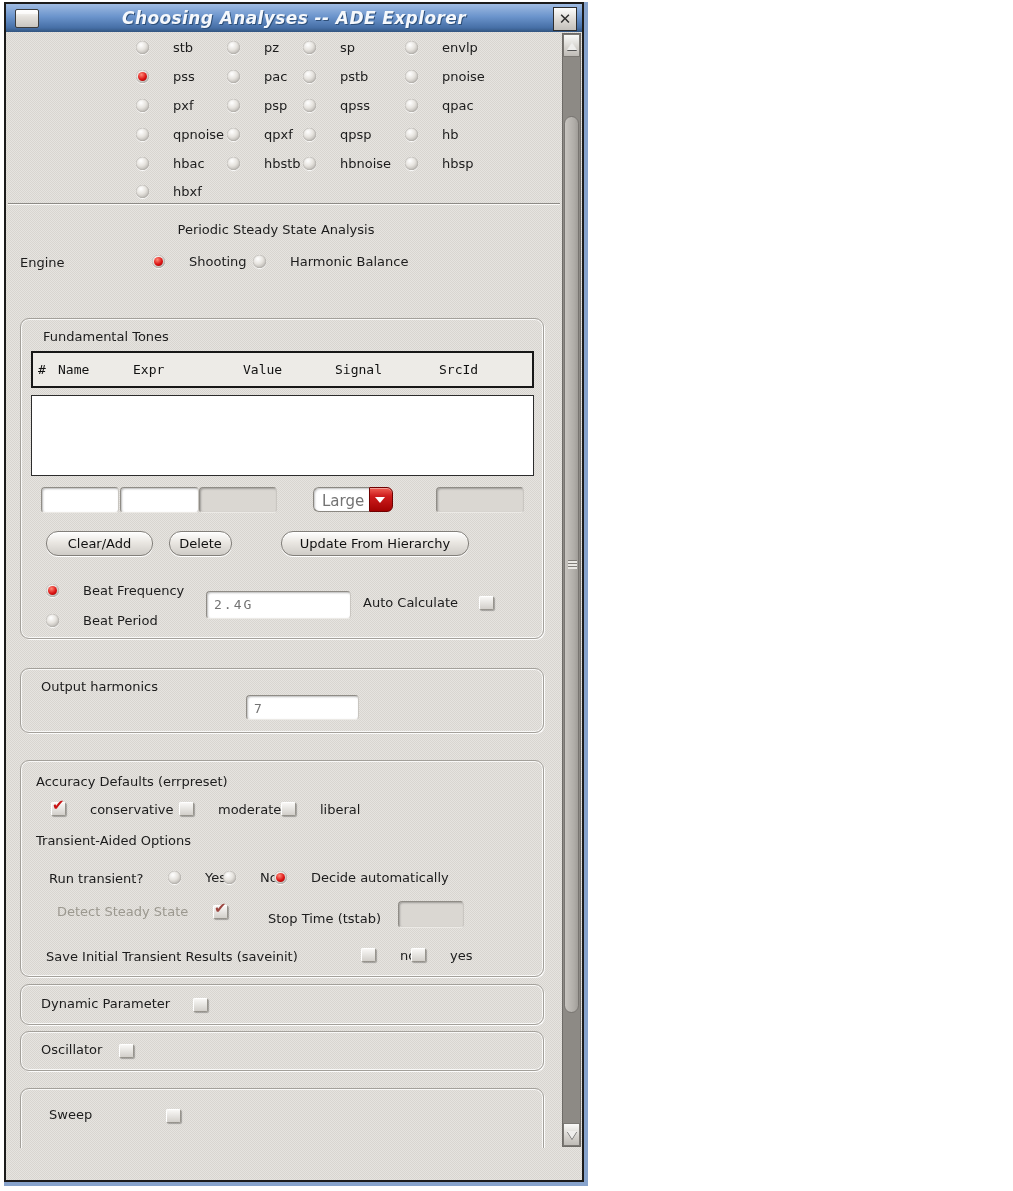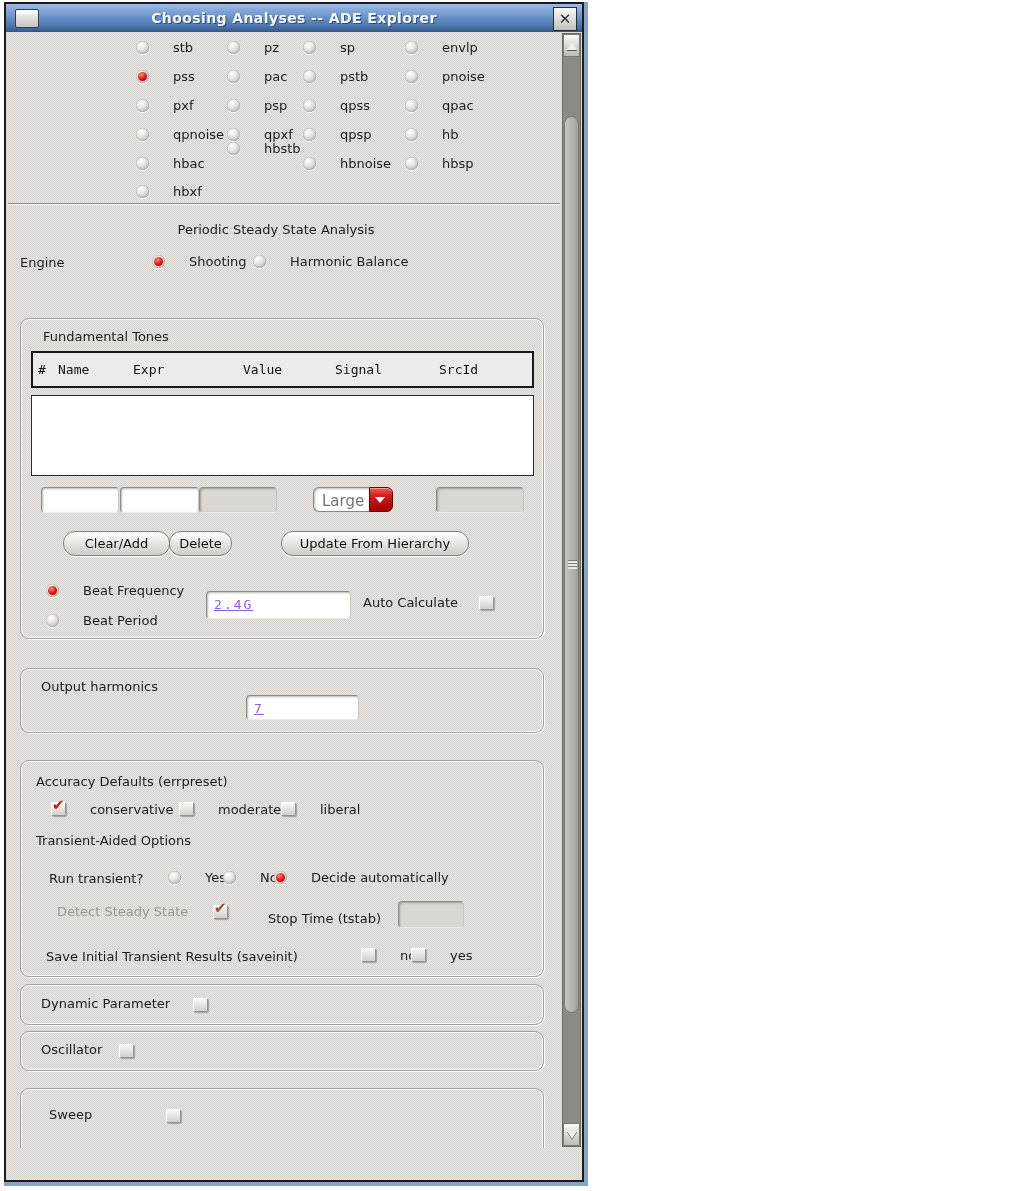--- a/index.html
+++ b/index.html
@@ -9,22 +9,22 @@
   .window{position:absolute;left:4px;top:2px;width:576px;height:1176px;
     border:2px solid #1b1b1b;background:#d8d5d0;
     box-shadow:4px 4px 0 #87a3cc, 4px 0 0 #87a3cc, 0 4px 0 #87a3cc;
     background-image:conic-gradient(rgba(255,255,255,.35) 25%, transparent 25% 50%, rgba(255,255,255,.35) 50% 75%, transparent 75%);
     background-size:2px 2px;}
   .titlebar{position:absolute;left:0;top:0;width:100%;height:28px;
     background:linear-gradient(180deg,#9fbbe2 0%,#6b94cc 45%,#466fa6 85%,#33557f 100%);
     display:flex;align-items:center;}
   .menu-icon{position:absolute;left:9px;top:5px;width:22px;height:17px;border:1px solid #3c3c3c;border-radius:2px;
     background:linear-gradient(180deg,#ffffff 0%,#e4e1dc 40%,#c8c5c0 100%);box-shadow:inset 0 4px 0 rgba(255,255,255,.65);}
-  .title-text{width:100%;text-align:center;font-weight:bold;font-size:14px;color:#f5f8fc;
-    text-shadow:1px 1px 0 #2e4f79;letter-spacing:.4px;}
+  .title-text{width:100%;text-align:center;font-weight:bold;font-size:17px;color:#f5f8fc;
+    text-shadow:1px 1px 0 #2e4f79;letter-spacing:.4px;font-style:italic;}
   .close-btn{position:absolute;right:5px;top:3px;width:22px;height:22px;border:1px solid #2e2e2e;
     background:linear-gradient(180deg,#fdfdfc 0%,#dcd9d4 55%,#c3c0bb 100%);
     display:flex;align-items:center;justify-content:center;font-weight:bold;font-size:15px;color:#2d2d2d;}
 
   
   .content{position:absolute;left:0;top:28px;width:576px;height:1116px;overflow:hidden;}
   .label{position:absolute;font-size:13px;color:#1c1c1c;white-space:nowrap;}
   .label.disabled{color:#9b988f;margin-left:8px;}
   .center-heading{position:absolute;left:0;width:540px;text-align:center;font-size:13px;color:#1c1c1c;}
 
@@ -47,21 +47,21 @@
     box-shadow:inset 0 0 0 1px rgba(255,255,255,.8), 1px 1px 0 rgba(255,255,255,.9);}
 
   
   .thead{position:absolute;background:#edebe7;border:2px solid #171717;}
   .thcol{position:absolute;top:9px;font-family:"DejaVu Sans Mono",monospace;font-size:13px;color:#111;}
   .tbody{position:absolute;background:#ffffff;border:1px solid #2c2c2c;}
 
   
   .inp{position:absolute;background:#ffffff;border:1px solid #8f8c86;border-bottom-color:#eceae6;border-right-color:#c9c6c1;
     border-radius:4px;box-shadow:inset 1px 1px 2px rgba(0,0,0,.28);
-    font-family:"DejaVu Sans Mono",monospace;font-size:13px;color:#8b5cf6;padding:5px 0 0 7px;box-sizing:border-box;letter-spacing:2px;text-decoration:underline;}
+    font-family:"DejaVu Sans Mono",monospace;font-size:13px;color:#737373;padding:5px 0 0 7px;box-sizing:border-box;letter-spacing:2px;}
   .inp.disabled{background:#dad7d2;}
 
   
   .dd{position:absolute;display:flex;height:25px;}
   .dd-field{background:#ffffff;border:1px solid #8a8781;border-right:none;border-radius:6px 0 0 6px;
     box-shadow:inset 1px 1px 2px rgba(0,0,0,.25);padding:4px 6px 0 8px;font-size:15px;color:#737373;box-sizing:border-box;white-space:nowrap;}
   .dd-btn{width:22px;border:1px solid #6f0000;border-radius:0 6px 6px 0;position:relative;
     background:linear-gradient(180deg,#ef5f54 0%,#cf1d1d 35%,#a30202 100%);box-shadow:inset 0 1px 0 rgba(255,255,255,.4);}
   .dd-btn::after{content:"";position:absolute;left:5px;top:9px;border-left:5px solid transparent;border-right:5px solid transparent;border-top:6px solid #ffffff;}
 
@@ -174,21 +174,21 @@
         </div>
       <div class="cell" style="left:399px;top:94px">
           <span class="radio"></span>
           <span>hb</span>
         </div>
 
       <div class="cell" style="left:130px;top:123px">
           <span class="radio"></span>
           <span>hbac</span>
         </div>
-      <div class="cell" style="left:221px;top:108px">
+      <div class="cell" style="left:221px;top:123px">
           <span class="radio"></span>
           <span>hbstb</span>
         </div>
       <div class="cell" style="left:297px;top:123px">
           <span class="radio"></span>
           <span>hbnoise</span>
         </div>
       <div class="cell" style="left:399px;top:123px">
           <span class="radio"></span>
           <span>hbsp</span>
@@ -227,21 +227,21 @@
 
         <div class="inp" style="left:20px;top:168px;width:78px;height:26px"></div>
         <div class="inp" style="left:99px;top:168px;width:79px;height:26px"></div>
         <div class="inp disabled" style="left:178px;top:168px;width:78px;height:26px"></div>
         <div class="dd" style="left:292px;top:168px">
           <span class="dd-field" style="width:56px">Large</span>
           <span class="dd-btn"></span>
         </div>
         <div class="inp disabled" style="left:415px;top:168px;width:88px;height:26px"></div>
 
-        <div class="btn" style="left:42px;top:212px;width:107px">
+        <div class="btn" style="left:25px;top:212px;width:107px">
             <span class="btn-label">Clear/Add</span>
           </div>
         <div class="btn" style="left:148px;top:212px;width:63px">
             <span class="btn-label">Delete</span>
           </div>
         <div class="btn" style="left:260px;top:212px;width:188px">
             <span class="btn-label">Update From Hierarchy</span>
           </div>
 
         <div class="cell" style="left:25px;top:263px">

